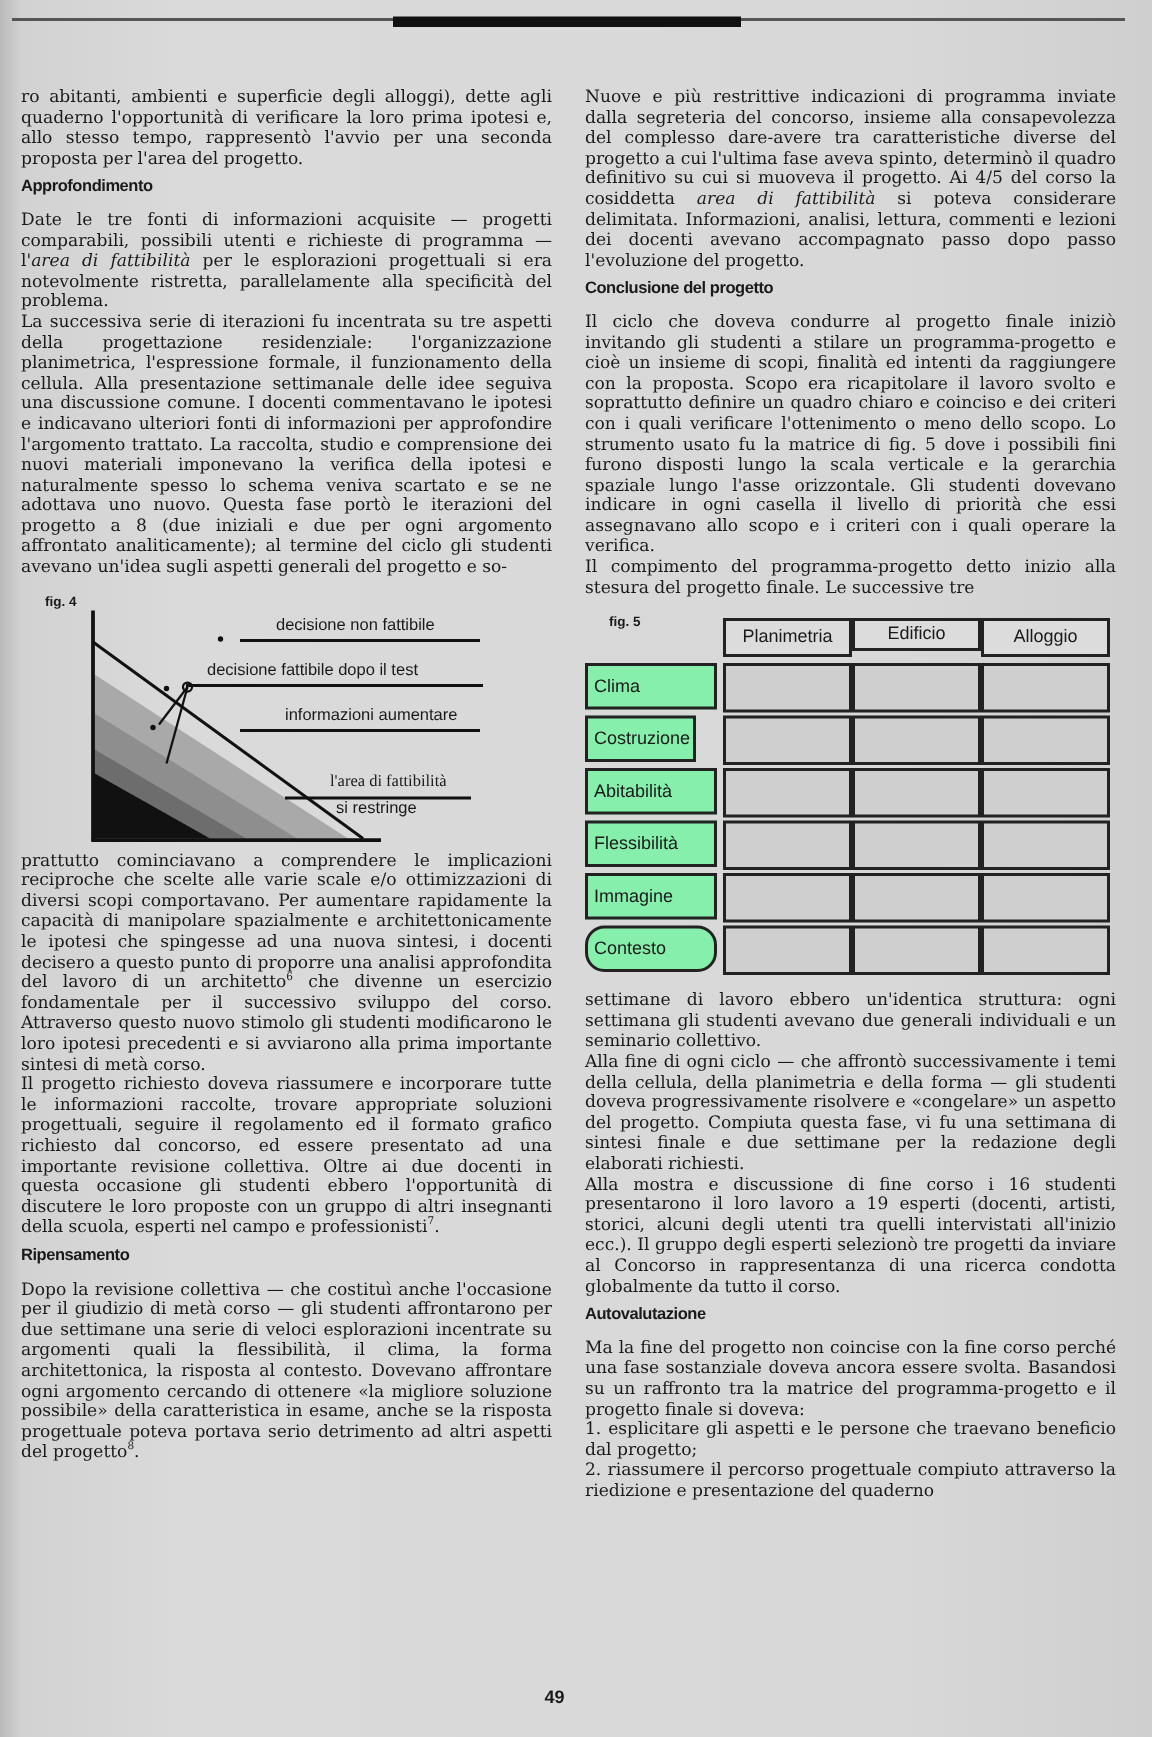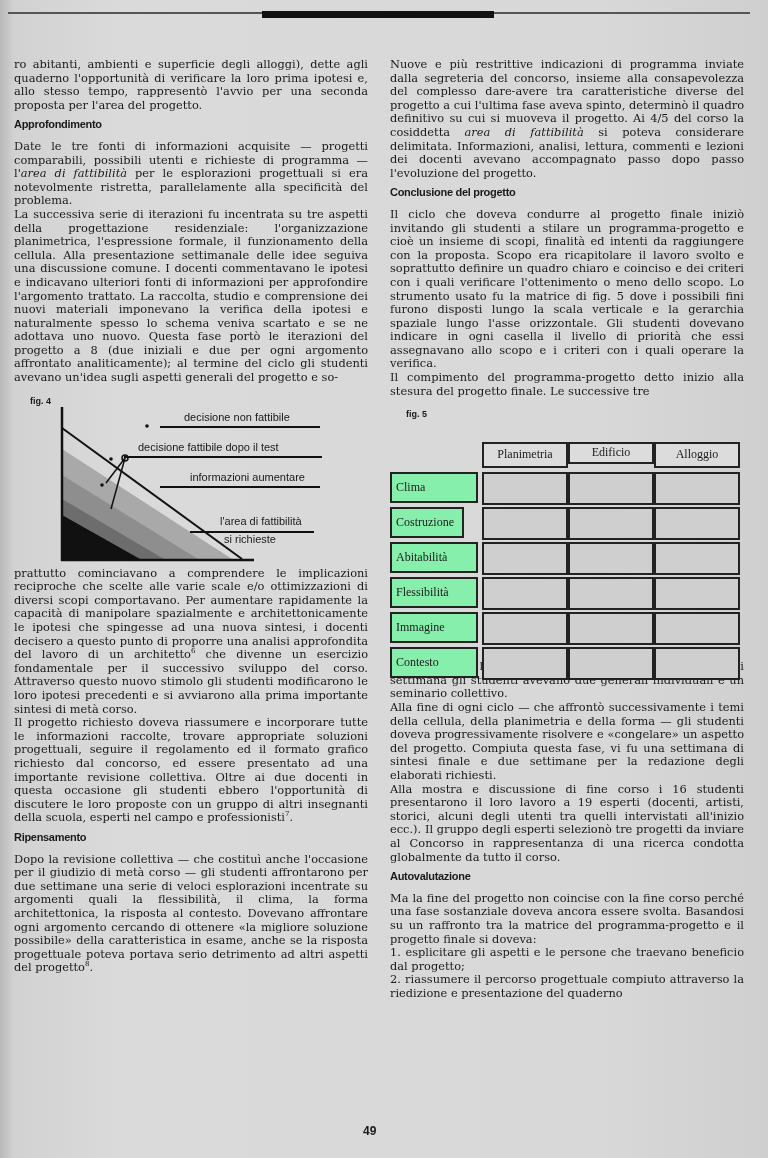--- a/index.html
+++ b/index.html
@@ -25,21 +25,21 @@
 
   .fig-label { font-family:"Liberation Sans", sans-serif; font-weight:bold; font-size:9px;padding-left:16px; }
   .fig4 { position:relative; height:172px; margin-top:10px; }
   .fig4 .fig-label { position:absolute; left:0; top:0; }
   .fig4 svg { position:absolute; left:0; top:0; }
   .fig4 .lbl { position:absolute; font-family:"Liberation Sans", sans-serif; font-size:11px; white-space:nowrap; }
 
   .fig5 { position:relative; height:252px; margin-top:10px; }
   .fig5 .fig-label { position:absolute; left:0; top:0; }
   .grid { position:absolute; left:0; top:0; }
-  .hdr-cell, .row-lbl, .cell { position:absolute; box-sizing:border-box; font-family:Liberation Serif, serif; font-size:12px;margin-top:30px; }
+  .hdr-cell, .row-lbl, .cell { position:absolute; box-sizing:border-box; font-family:Liberation Sans, sans-serif; font-size:12px; }
   .hdr-cell { border:2px solid #222; display:flex; align-items:center; justify-content:center; background:#dcdcdc; }
   .row-lbl { border:2px solid #222; display:flex; align-items:center; padding-left:4px; background:#86efac; }
   .cell { border:2px solid #222; background:#cfcfcf; }
 
   .page-num { position:absolute; left:363px; top:1124px; font-family:"Liberation Sans", sans-serif; font-weight:bold; font-size:12px; }
 </style>
 </head>
 <body>
 
 <div class="rule-thin"></div>
@@ -68,22 +68,22 @@
       <circle cx="133" cy="31" r="1.8" fill="#111"></circle>
       <circle cx="97" cy="64" r="1.8" fill="#111"></circle>
       <circle cx="88" cy="90" r="1.8" fill="#111"></circle>
       <circle cx="111" cy="63" r="3" fill="none" stroke="#111" stroke-width="1.5"></circle>
       <line x1="111" y1="63" x2="92" y2="88" stroke="#111" stroke-width="1.5"></line>
       <line x1="111" y1="63" x2="97" y2="114" stroke="#111" stroke-width="1.5"></line>
     </svg>
     <div class="lbl" style="left:170px; top:16px;">decisione non fattibile</div>
     <div class="lbl" style="left:124px; top:46px;">decisione fattibile dopo il test</div>
     <div class="lbl" style="left:176px; top:76px;">informazioni aumentare</div>
-    <div class="lbl" style="left:206px; top:120px;">l'area di fattibilità</div>
-    <div class="lbl" style="left:210px; top:138px;">si richieste</div>
+    <div class="lbl" style="left:206px; top:120px;font-family:Liberation Serif, serif;">l'area di fattibilità</div>
+    <div class="lbl" style="left:210px; top:138px;">si restringe</div>
   </div>
 
   <p><span>prattutto cominciavano a comprendere le implicazioni reciproche che scelte alle varie scale e/o ottimizzazioni di diversi scopi comportavano. Per aumentare rapidamente la capacità di manipolare spazialmente e architettonicamente le ipotesi che spingesse ad una nuova sintesi, i docenti decisero a questo punto di proporre una analisi approfondita del lavoro di un architetto</span><sup>6</sup><span> che divenne un esercizio fondamentale per il successivo sviluppo del corso. Attraverso questo nuovo stimolo gli studenti modificarono le loro ipotesi precedenti e si avviarono alla prima importante sintesi di metà corso.</span></p>
   <p><span>Il progetto richiesto doveva riassumere e incorporare tutte le informazioni raccolte, trovare appropriate soluzioni progettuali, seguire il regolamento ed il formato grafico richiesto dal concorso, ed essere presentato ad una importante revisione collettiva. Oltre ai due docenti in questa occasione gli studenti ebbero l'opportunità di discutere le loro proposte con un gruppo di altri insegnanti della scuola, esperti nel campo e professionisti</span><sup>7</sup><span>.</span></p>
   <div class="heading">Ripensamento</div>
   <p><span>Dopo la revisione collettiva — che costituì anche l'occasione per il giudizio di metà corso — gli studenti affrontarono per due settimane una serie di veloci esplorazioni incentrate su argomenti quali la flessibilità, il clima, la forma architettonica, la risposta al contesto. Dovevano affrontare ogni argomento cercando di ottenere «la migliore soluzione possibile» della caratteristica in esame, anche se la risposta progettuale poteva portava serio detrimento ad altri aspetti del progetto</span><sup>8</sup><span>.</span></p>
 </div>
 
 <div class="col col-right">
   <p><span>Nuove e più restrittive indicazioni di programma inviate dalla segreteria del concorso, insieme alla consapevolezza del complesso dare-avere tra caratteristiche diverse del progetto a cui l'ultima fase aveva spinto, determinò il quadro definitivo su cui si muoveva il progetto. Ai 4/5 del corso la cosiddetta </span><em>area di fattibilità</em><span> si poteva considerare delimitata. Informazioni, analisi, lettura, commenti e lezioni dei docenti avevano accompagnato passo dopo passo l'evoluzione del progetto.</span></p>
@@ -110,21 +110,21 @@
         <div class="cell" style="left: 178px; top: 104px; width: 86px; height: 33px;"></div>
         <div class="cell" style="left: 264px; top: 104px; width: 86px; height: 33px;"></div>
         <div class="row-lbl" style="left: 0px; top: 139px; width: 88px; height: 31px;">Flessibilità</div>
         <div class="cell" style="left: 92px; top: 139px; width: 86px; height: 33px;"></div>
         <div class="cell" style="left: 178px; top: 139px; width: 86px; height: 33px;"></div>
         <div class="cell" style="left: 264px; top: 139px; width: 86px; height: 33px;"></div>
         <div class="row-lbl" style="left: 0px; top: 174px; width: 88px; height: 31px;">Immagine</div>
         <div class="cell" style="left: 92px; top: 174px; width: 86px; height: 33px;"></div>
         <div class="cell" style="left: 178px; top: 174px; width: 86px; height: 33px;"></div>
         <div class="cell" style="left: 264px; top: 174px; width: 86px; height: 33px;"></div>
-        <div class="row-lbl" style="left: 0px; top: 209px; width: 88px; height: 31px;">Contesto</div>
+        <div class="row-lbl" style="left: 0px; top: 209px; width: 88px; height: 31px; border-radius: 13px;">Contesto</div>
         <div class="cell" style="left: 92px; top: 209px; width: 86px; height: 33px;"></div>
         <div class="cell" style="left: 178px; top: 209px; width: 86px; height: 33px;"></div>
         <div class="cell" style="left: 264px; top: 209px; width: 86px; height: 33px;"></div>
       </div>
   </div>
 
   <p>settimane di lavoro ebbero un'identica struttura: ogni settimana gli studenti avevano due generali individuali e un seminario collettivo.</p>
   <p>Alla fine di ogni ciclo — che affrontò successivamente i temi della cellula, della planimetria e della forma — gli studenti doveva progressivamente risolvere e «congelare» un aspetto del progetto. Compiuta questa fase, vi fu una settimana di sintesi finale e due settimane per la redazione degli elaborati richiesti.</p>
   <p>Alla mostra e discussione di fine corso i 16 studenti presentarono il loro lavoro a 19 esperti (docenti, artisti, storici, alcuni degli utenti tra quelli intervistati all'inizio ecc.). Il gruppo degli esperti selezionò tre progetti da inviare al Concorso in rappresentanza di una ricerca condotta globalmente da tutto il corso.</p>
   <div class="heading">Autovalutazione</div>

